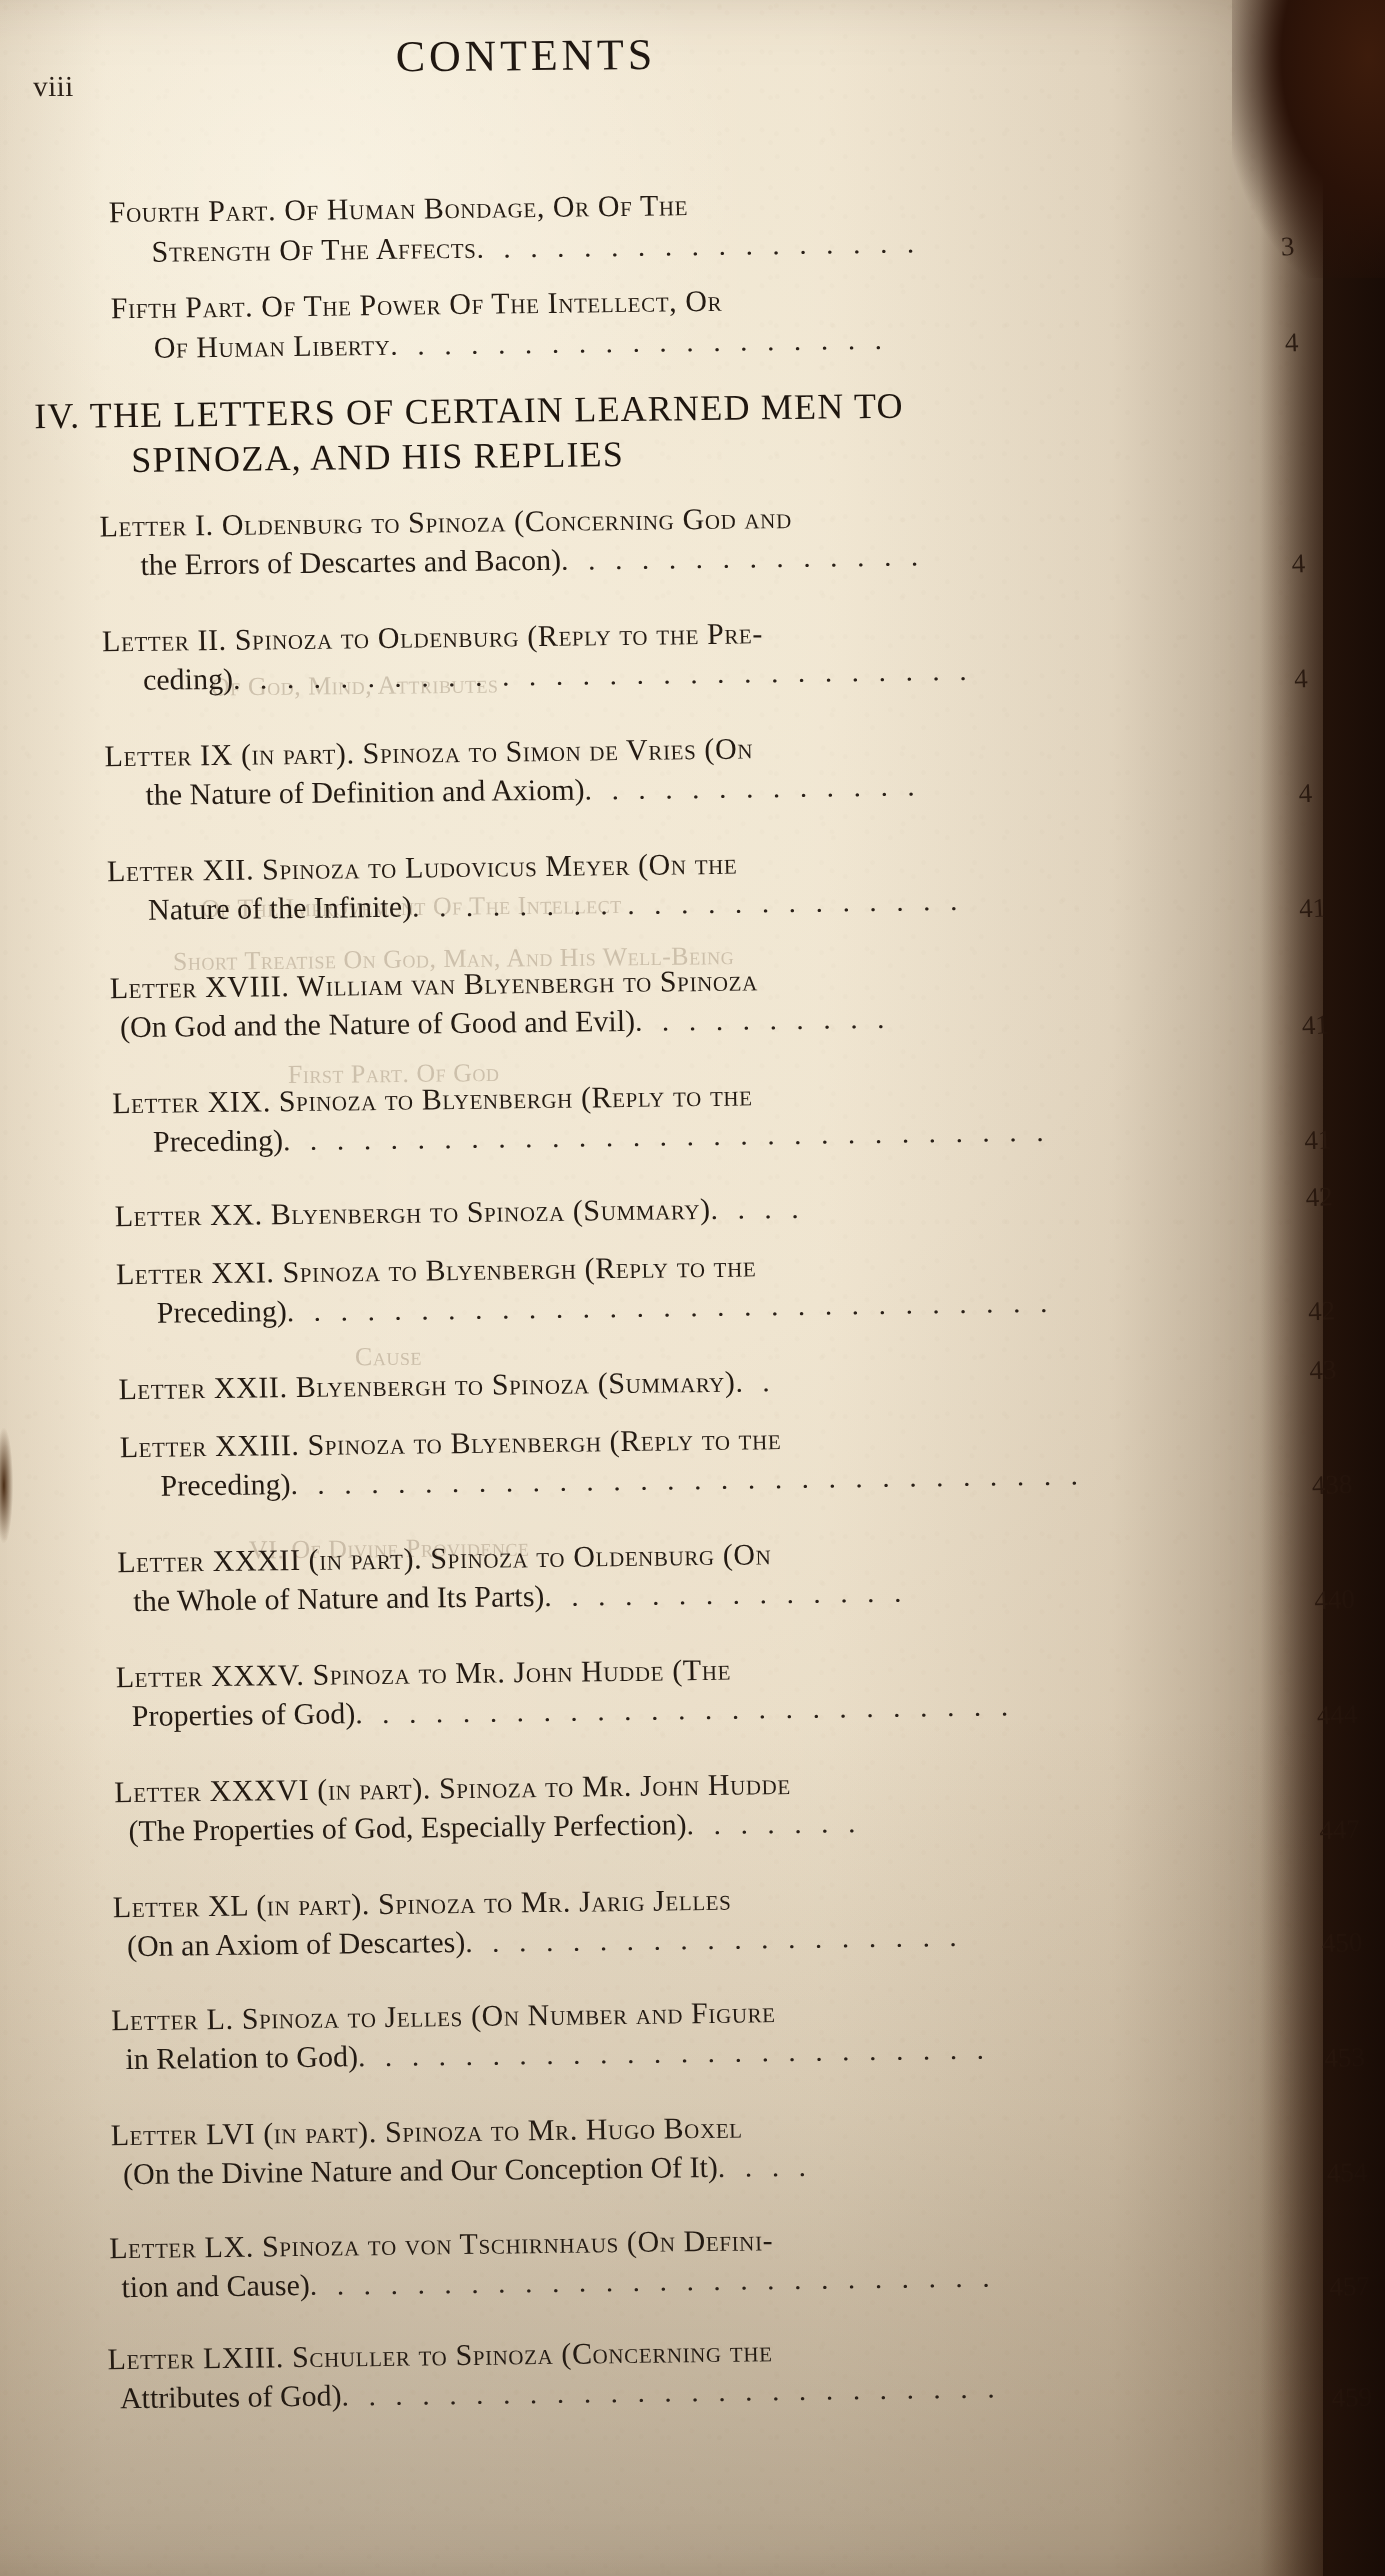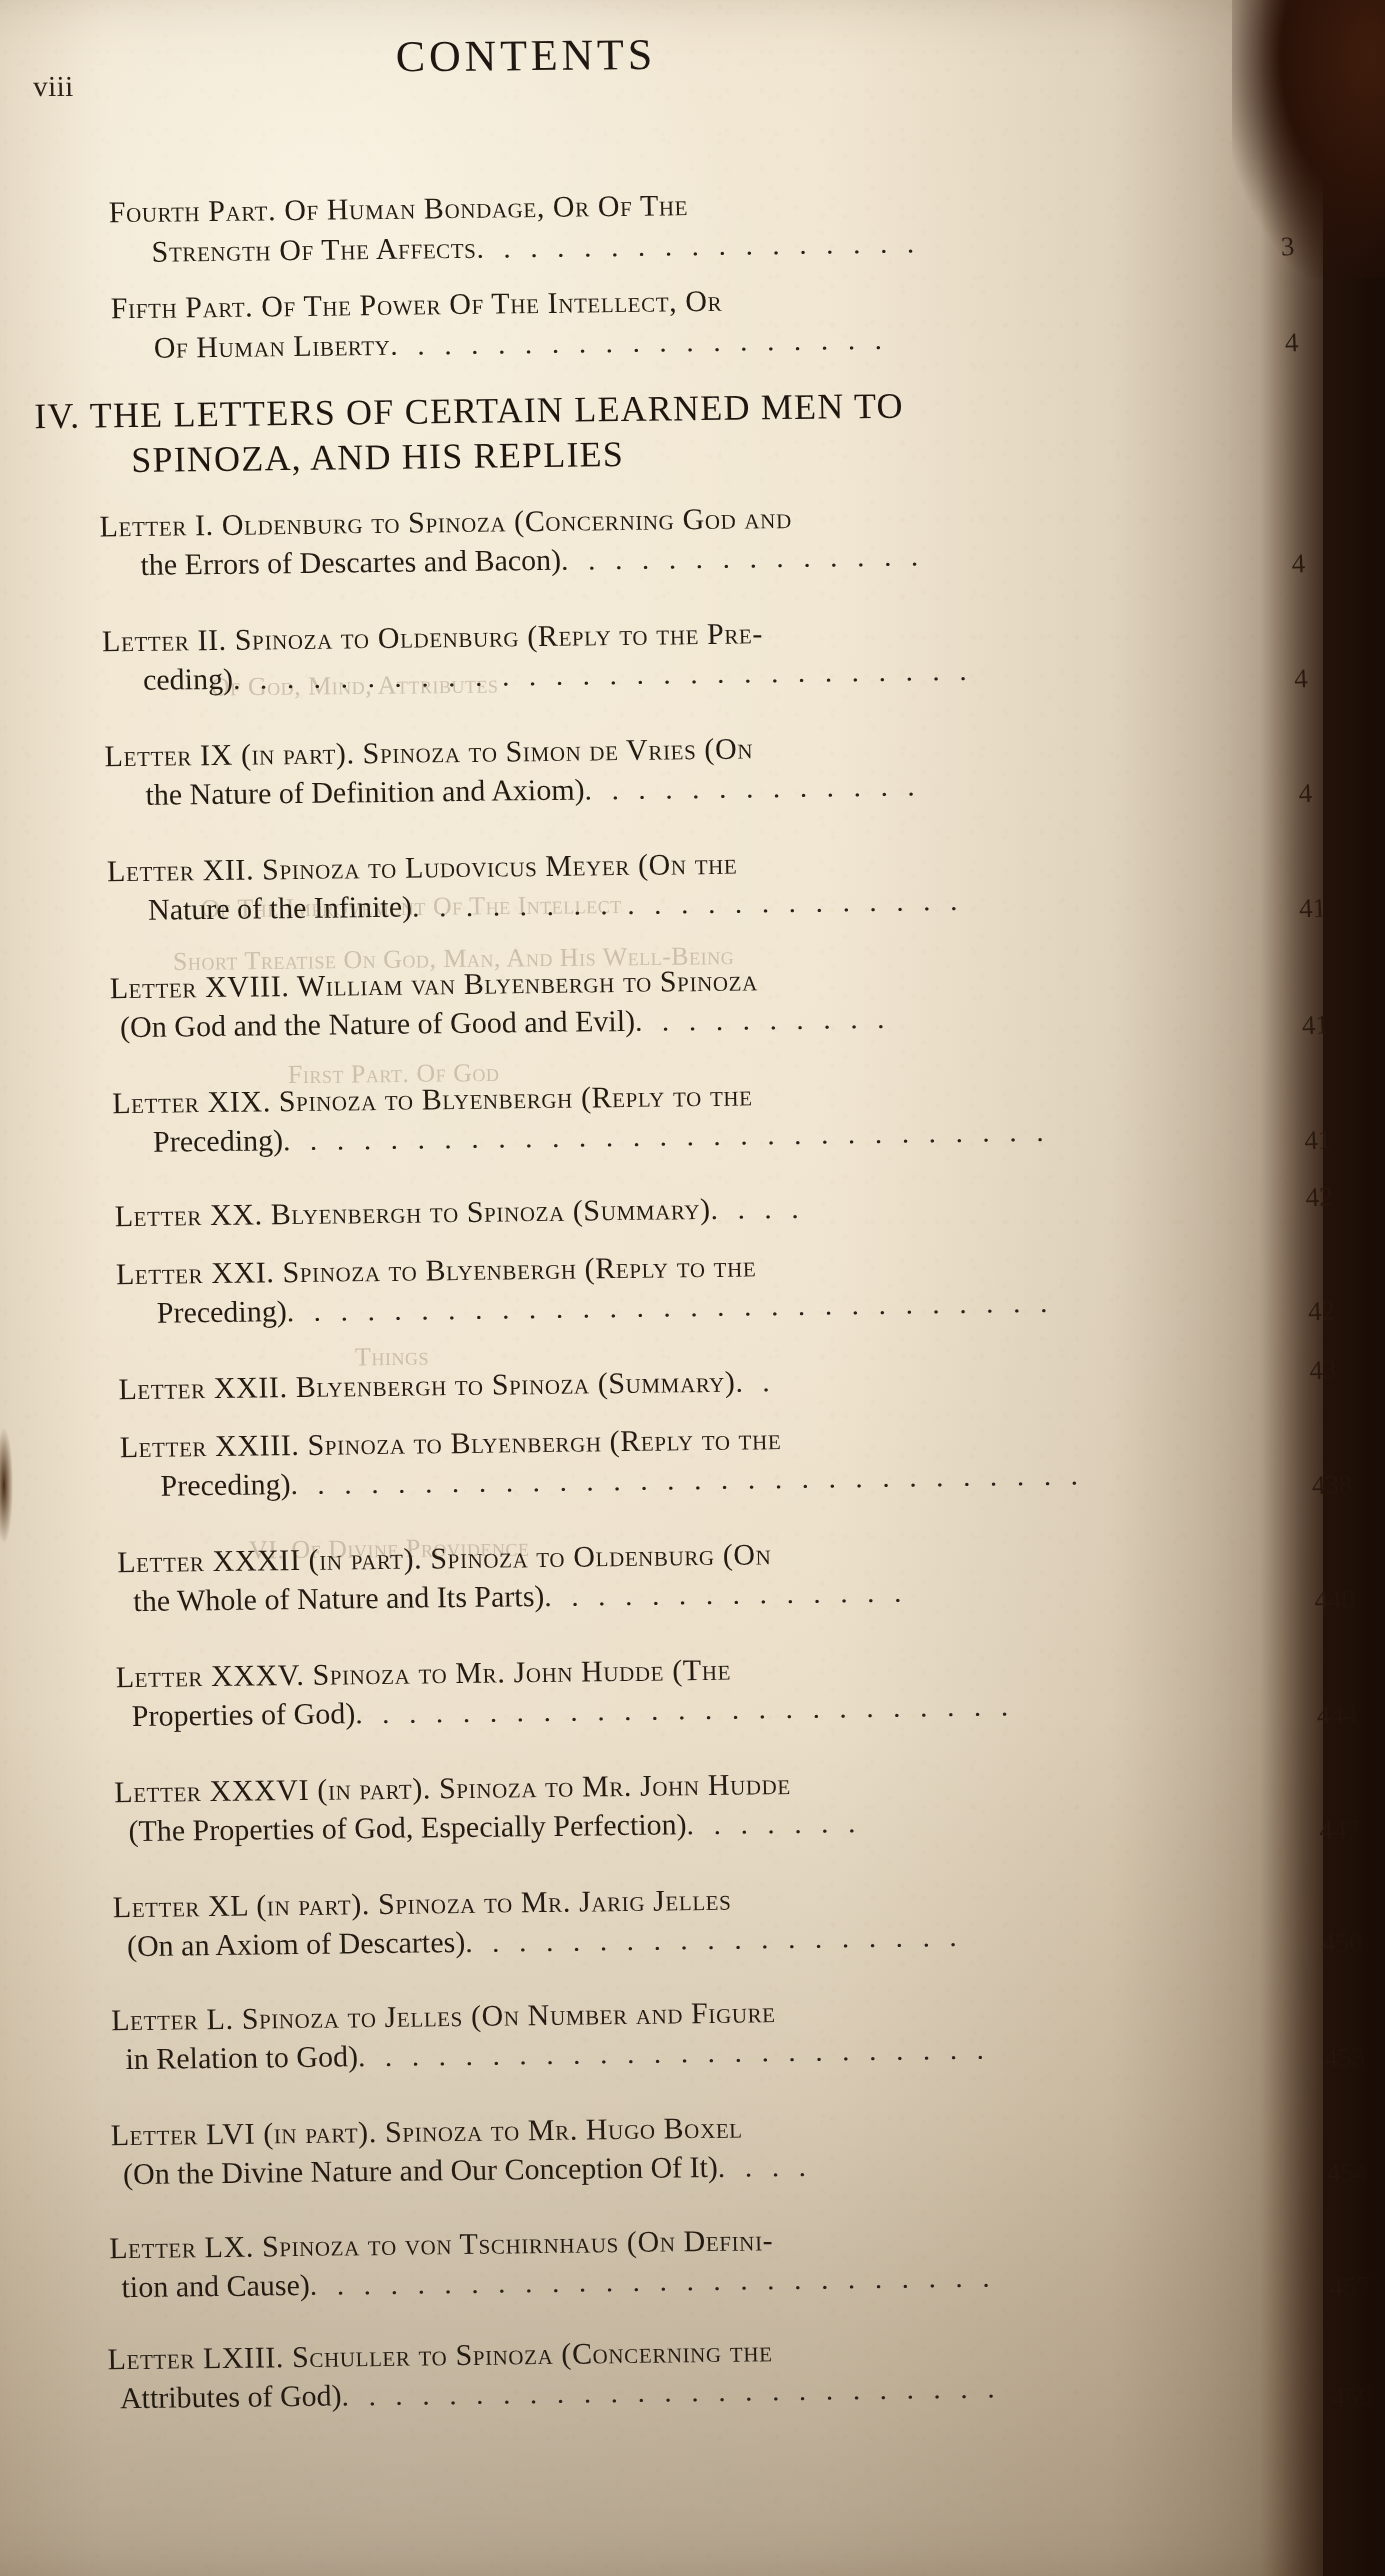--- a/index.html
+++ b/index.html
@@ -220,21 +220,21 @@
     <div id="topglow"></div>
     <div id="curl"></div>
     <div id="botshade"></div>
     <div id="speck"></div>
   </div>
 
   <div class="ghost" style="left:211px; top:671px;">Of God, Mind, Attributes</div>
   <div class="ghost" style="left:201px; top:892px;">Of The Improvement Of The Intellect</div>
   <div class="ghost" style="left:173px; top:944px;">Short Treatise On God, Man, And His Well-Being</div>
   <div class="ghost" style="left:288px; top:1059px;">First Part. Of God</div>
-  <div class="ghost" style="left:355px; top:1342px;">Things</div>
+  <div class="ghost" style="left:355px; top:1342px;">Cause</div>
   <div class="ghost" style="left:249px; top:1534px;">VI. Of Divine Providence</div>
 
   <div id="textblock">
 
     <div class="folio">viii</div>
 
     <div class="page-title">CONTENTS</div>
 
     <div class="part-entry" style="top:192px;">
       <span class="l1 sc">Fourth Part.  Of Human Bondage, Or Of The</span>

